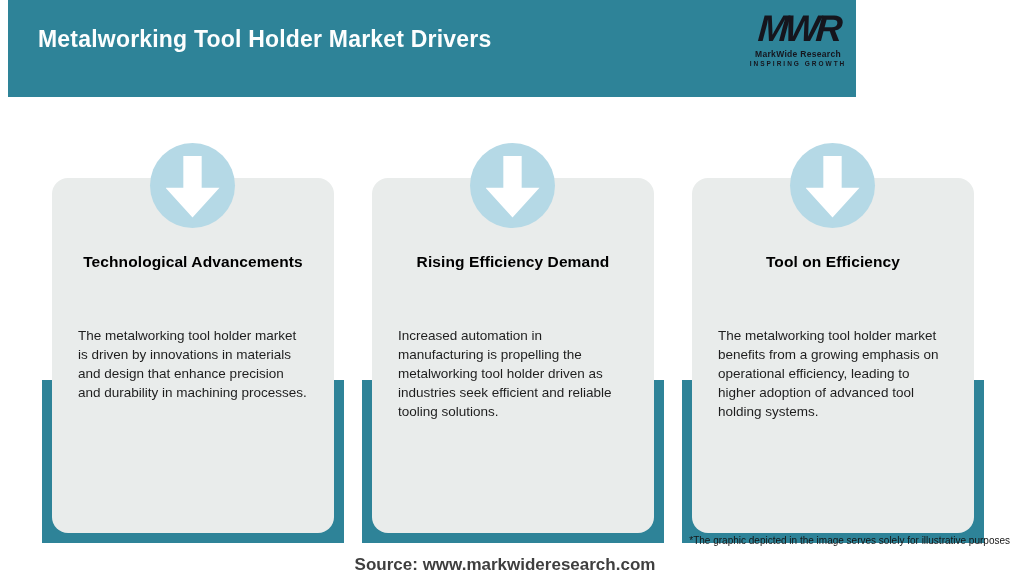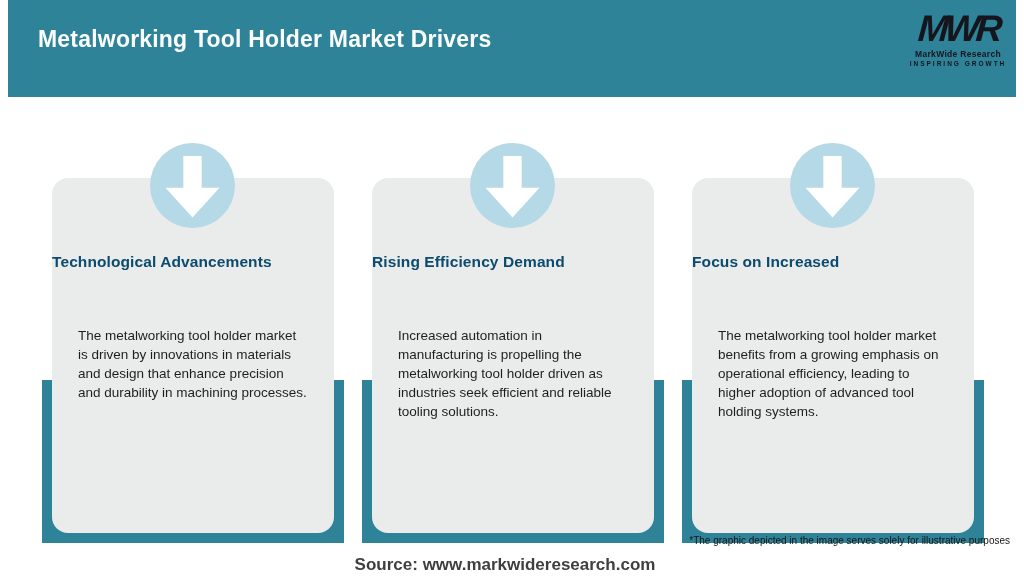--- a/index.html
+++ b/index.html
@@ -12,21 +12,21 @@
   html,body{width:1024px;height:576px;}
   body{
     position:relative;
     width:1024px;height:576px;
     background:#ffffff;
     font-family:"Liberation Sans", sans-serif;
     overflow:hidden;
   }
   
   .header{
-    position:absolute;left:8px;top:0;width:1008px;height:97px;
+    position:absolute;left:8px;top:0;width:848px;height:97px;
     background:var(--teal);
   }
   .header-title{
     position:absolute;left:30px;top:26px;
     font-size:23px;font-weight:bold;color:#fcfefe;
     letter-spacing:.2px;
   }
   .logo{
     position:absolute;right:8px;top:10px;width:100px;
     text-align:center;color:var(--logo_ink);
@@ -54,22 +54,22 @@
     background:var(--circle);
     display:flex;align-items:center;justify-content:center;
   }
   .icon-circle.i0{left:150px;} .icon-circle.i1{left:470px;} .icon-circle.i2{left:790px;}
   .down-arrow{
     width:54px;height:62px;background:#ffffff;
     clip-path:polygon(33% 0%, 67% 0%, 67% 52%, 100% 52%, 50% 100%, 0% 52%, 33% 52%);
     margin-top:2px;
   }
   .card-title{
-    padding-top:75px;text-align:left;
-    font-size:15.5px;font-weight:bold;color:#0c4a6e;
+    padding-top:75px;text-align:center;
+    font-size:15.5px;font-weight:bold;color:#000000;
     letter-spacing:.1px;
   }
   .card-desc{
     margin-top:55px;padding:0 26px;
     font-size:13.5px;line-height:19px;color:#1e1e1e;
   }
   
   .source{
     position:absolute;left:0;top:555px;width:1010px;text-align:center;
     font-size:17px;font-weight:bold;color:#3f3f3f;
@@ -105,21 +105,21 @@
 
 <div class="card c1">
   <div class="card-title">Rising Efficiency Demand</div>
   <div class="card-desc">Increased automation in manufacturing is propelling the metalworking tool holder driven as industries seek efficient and reliable tooling solutions.</div>
 </div>
 <div class="icon-circle i1">
   <div class="down-arrow"></div>
 </div>
 
 <div class="card c2">
-  <div class="card-title">Focus on Increased</div>
+  <div class="card-title">Tool on Efficiency</div>
   <div class="card-desc">The metalworking tool holder market benefits from a growing emphasis on operational efficiency, leading to higher adoption of advanced tool holding systems.</div>
 </div>
 <div class="icon-circle i2">
   <div class="down-arrow"></div>
 </div>
 
 <div class="source">Source: www.markwideresearch.com</div>
 <div class="disclaimer">*The graphic depicted in the image serves solely for illustrative purposes</div>
 
 </body></html>

